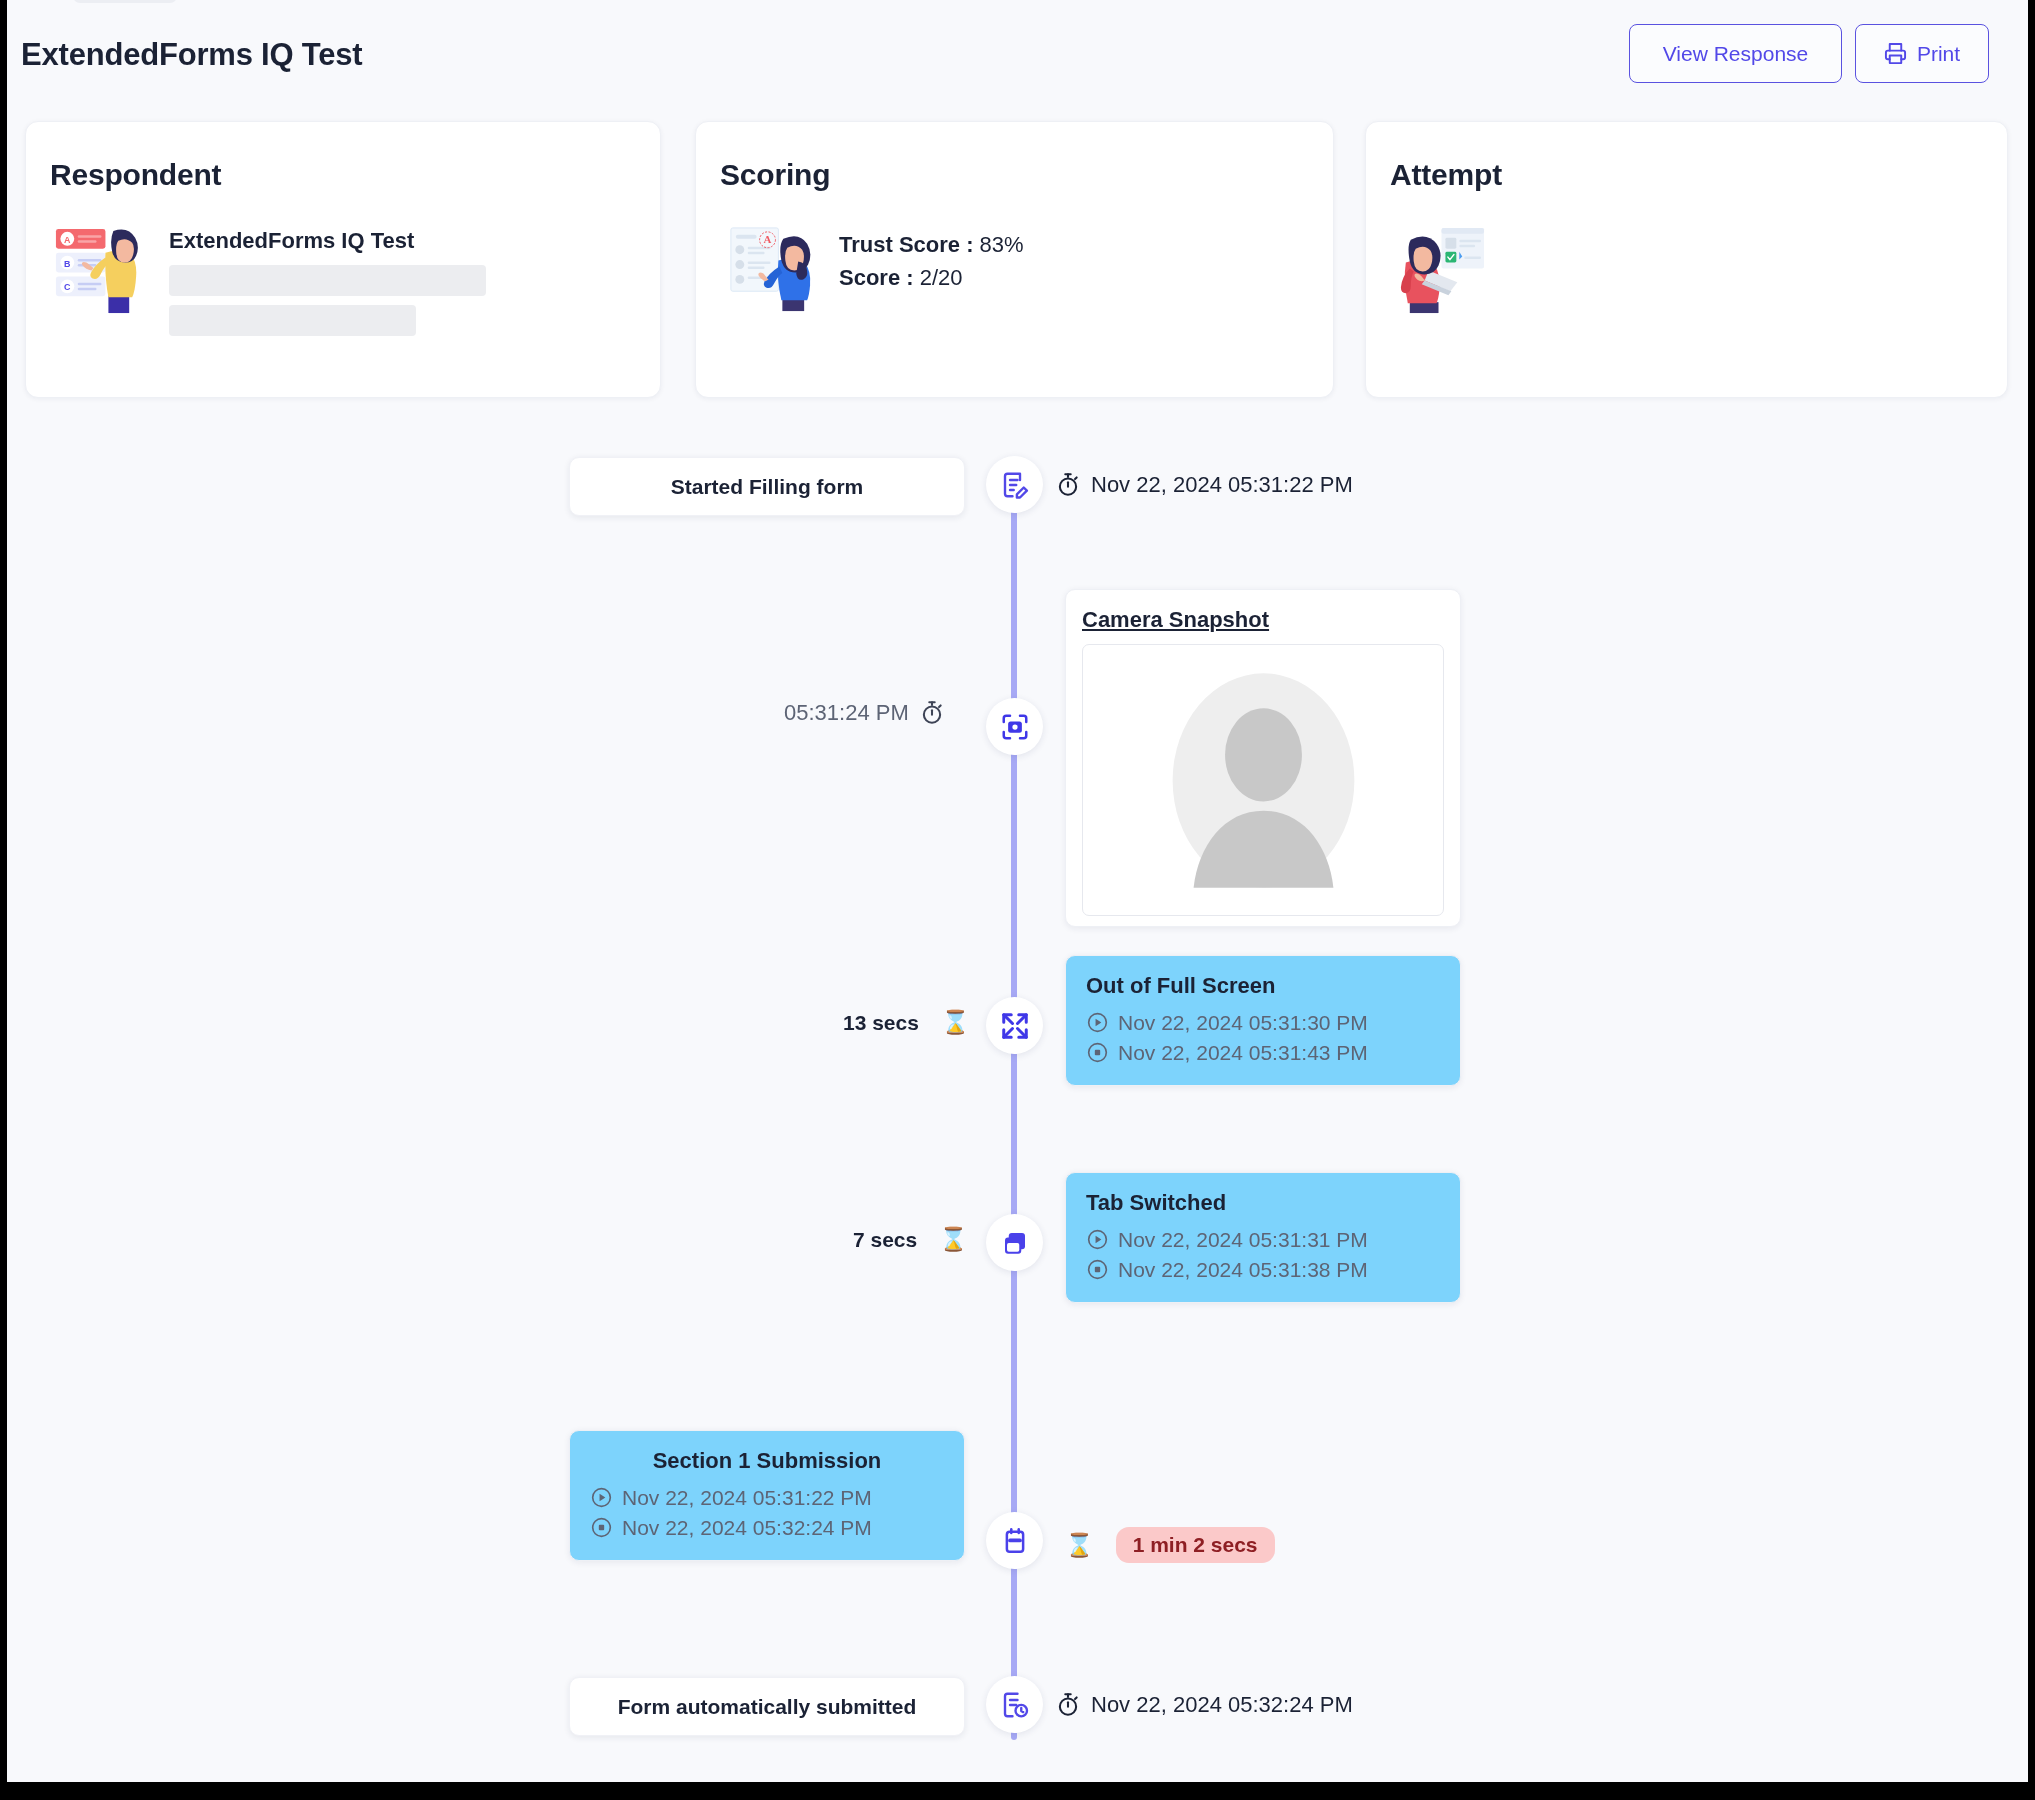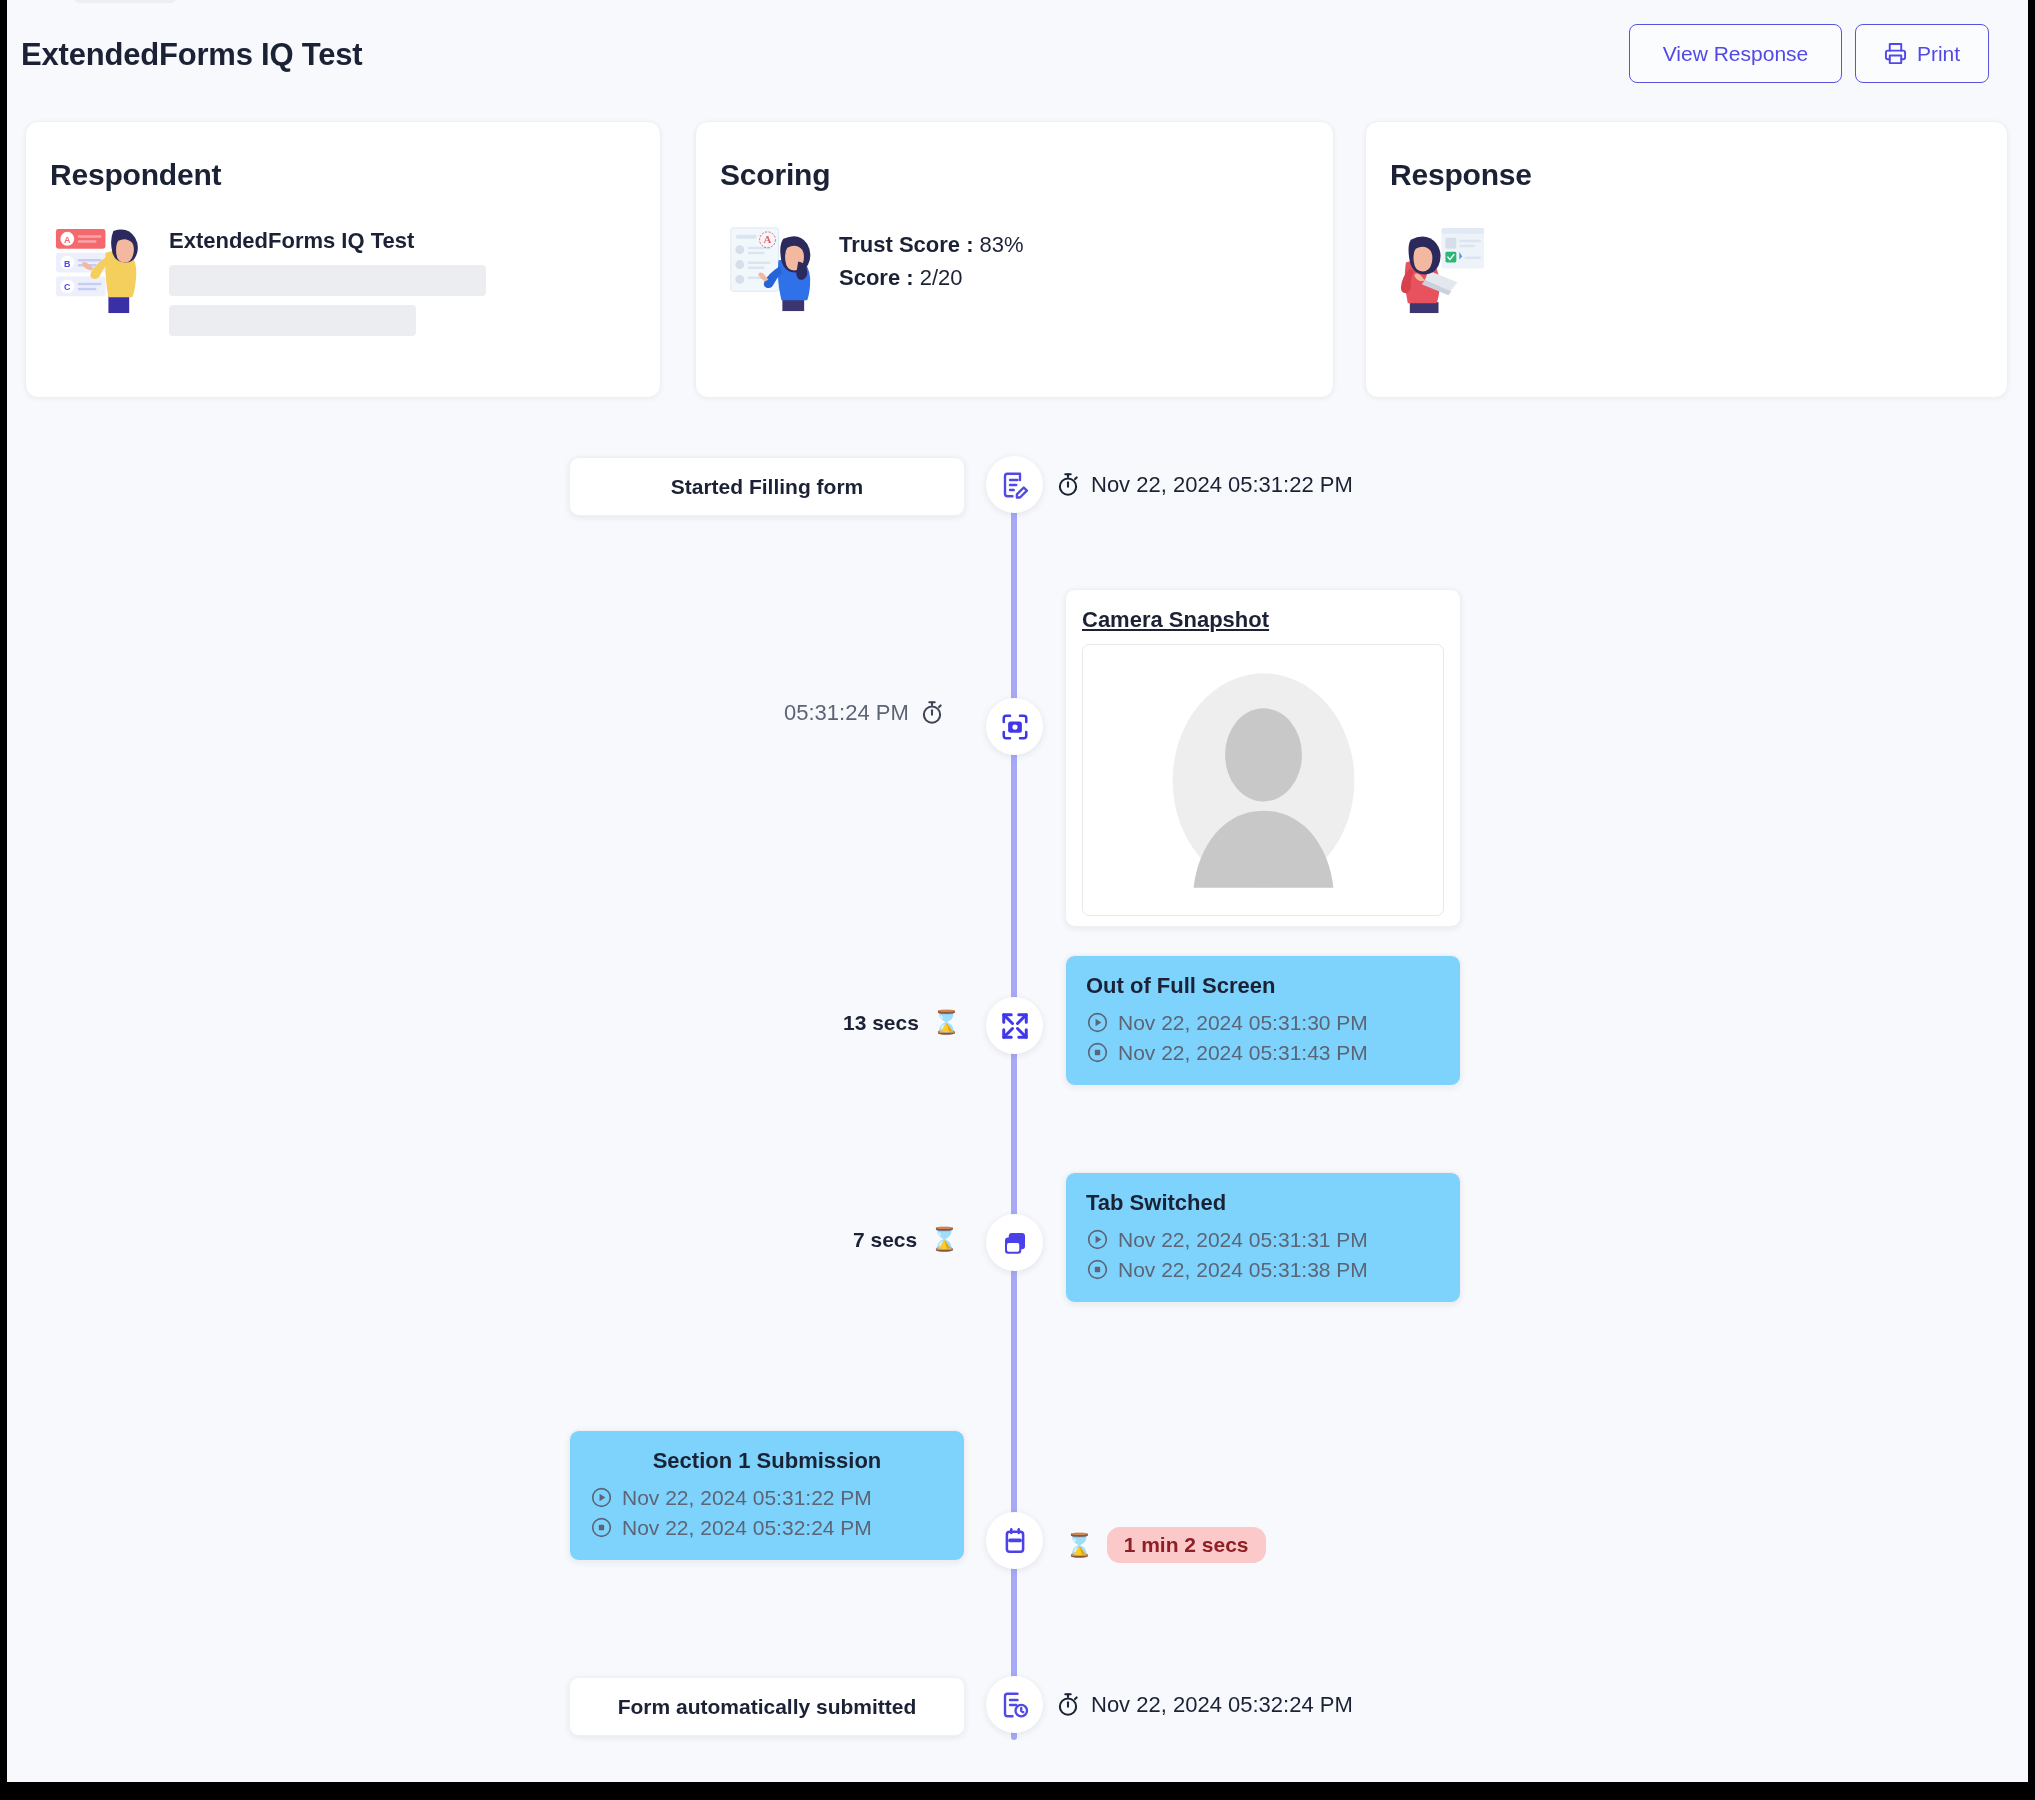--- a/index.html
+++ b/index.html
@@ -125,21 +125,21 @@
     margin-bottom:9px; white-space:nowrap;
   }
   .ev-row {
     display:flex; align-items:center; gap:9px;
     font-size:21px; color:#5d6475; white-space:nowrap;
     line-height:1.42;
   }
   .ev-row svg { width:23px; height:23px; flex:0 0 23px; }
 
   .dur {
-    position:absolute; display:flex; align-items:center; gap:13px;
+    position:absolute; display:flex; align-items:center; gap:22px;
     font-size:21px; font-weight:600; color:#1b2235; white-space:nowrap;
   }
   .dur .hg { font-size:23px; }
   .dur-badge {
     background:#fbc9c9; color:#8e1f24; border-radius:13px;
     padding:6px 17px; font-size:21px; font-weight:600;
   }
 
   
   #camera-card {
@@ -246,21 +246,21 @@
         </div>
         <div class="score-line">
           <span>Score :</span>
           <span class="val">2/20</span>
         </div>
       </div>
     </div>
   </div>
 
   <div class="info-card" id="attempt-card">
-    <div class="card-title">Response</div>
+    <div class="card-title">Attempt</div>
     <div class="card-body">
       <svg class="card-illus" viewBox="0 0 200 200">
         <rect x="104" y="18" width="86" height="82" rx="4" fill="#eef3fa"></rect>
         <rect x="104" y="18" width="86" height="12" rx="4" fill="#e1e9f4"></rect>
         <rect x="112" y="38" width="22" height="22" rx="3" fill="#d6dfe9"></rect>
         <rect x="140" y="42" width="44" height="5" rx="2.5" fill="#dbe5f0"></rect>
         <rect x="140" y="52" width="32" height="5" rx="2.5" fill="#dbe5f0"></rect>
         <rect x="112" y="66" width="22" height="22" rx="3" fill="#2bb673"></rect>
         <path d="M117 77 l4 5 l8 -10" stroke="#fff" stroke-width="3" fill="none" stroke-linecap="round" stroke-linejoin="round"></path>
         <path d="M140 66 l6 10 l-6 6 z" fill="#4a9cf0"></path>

